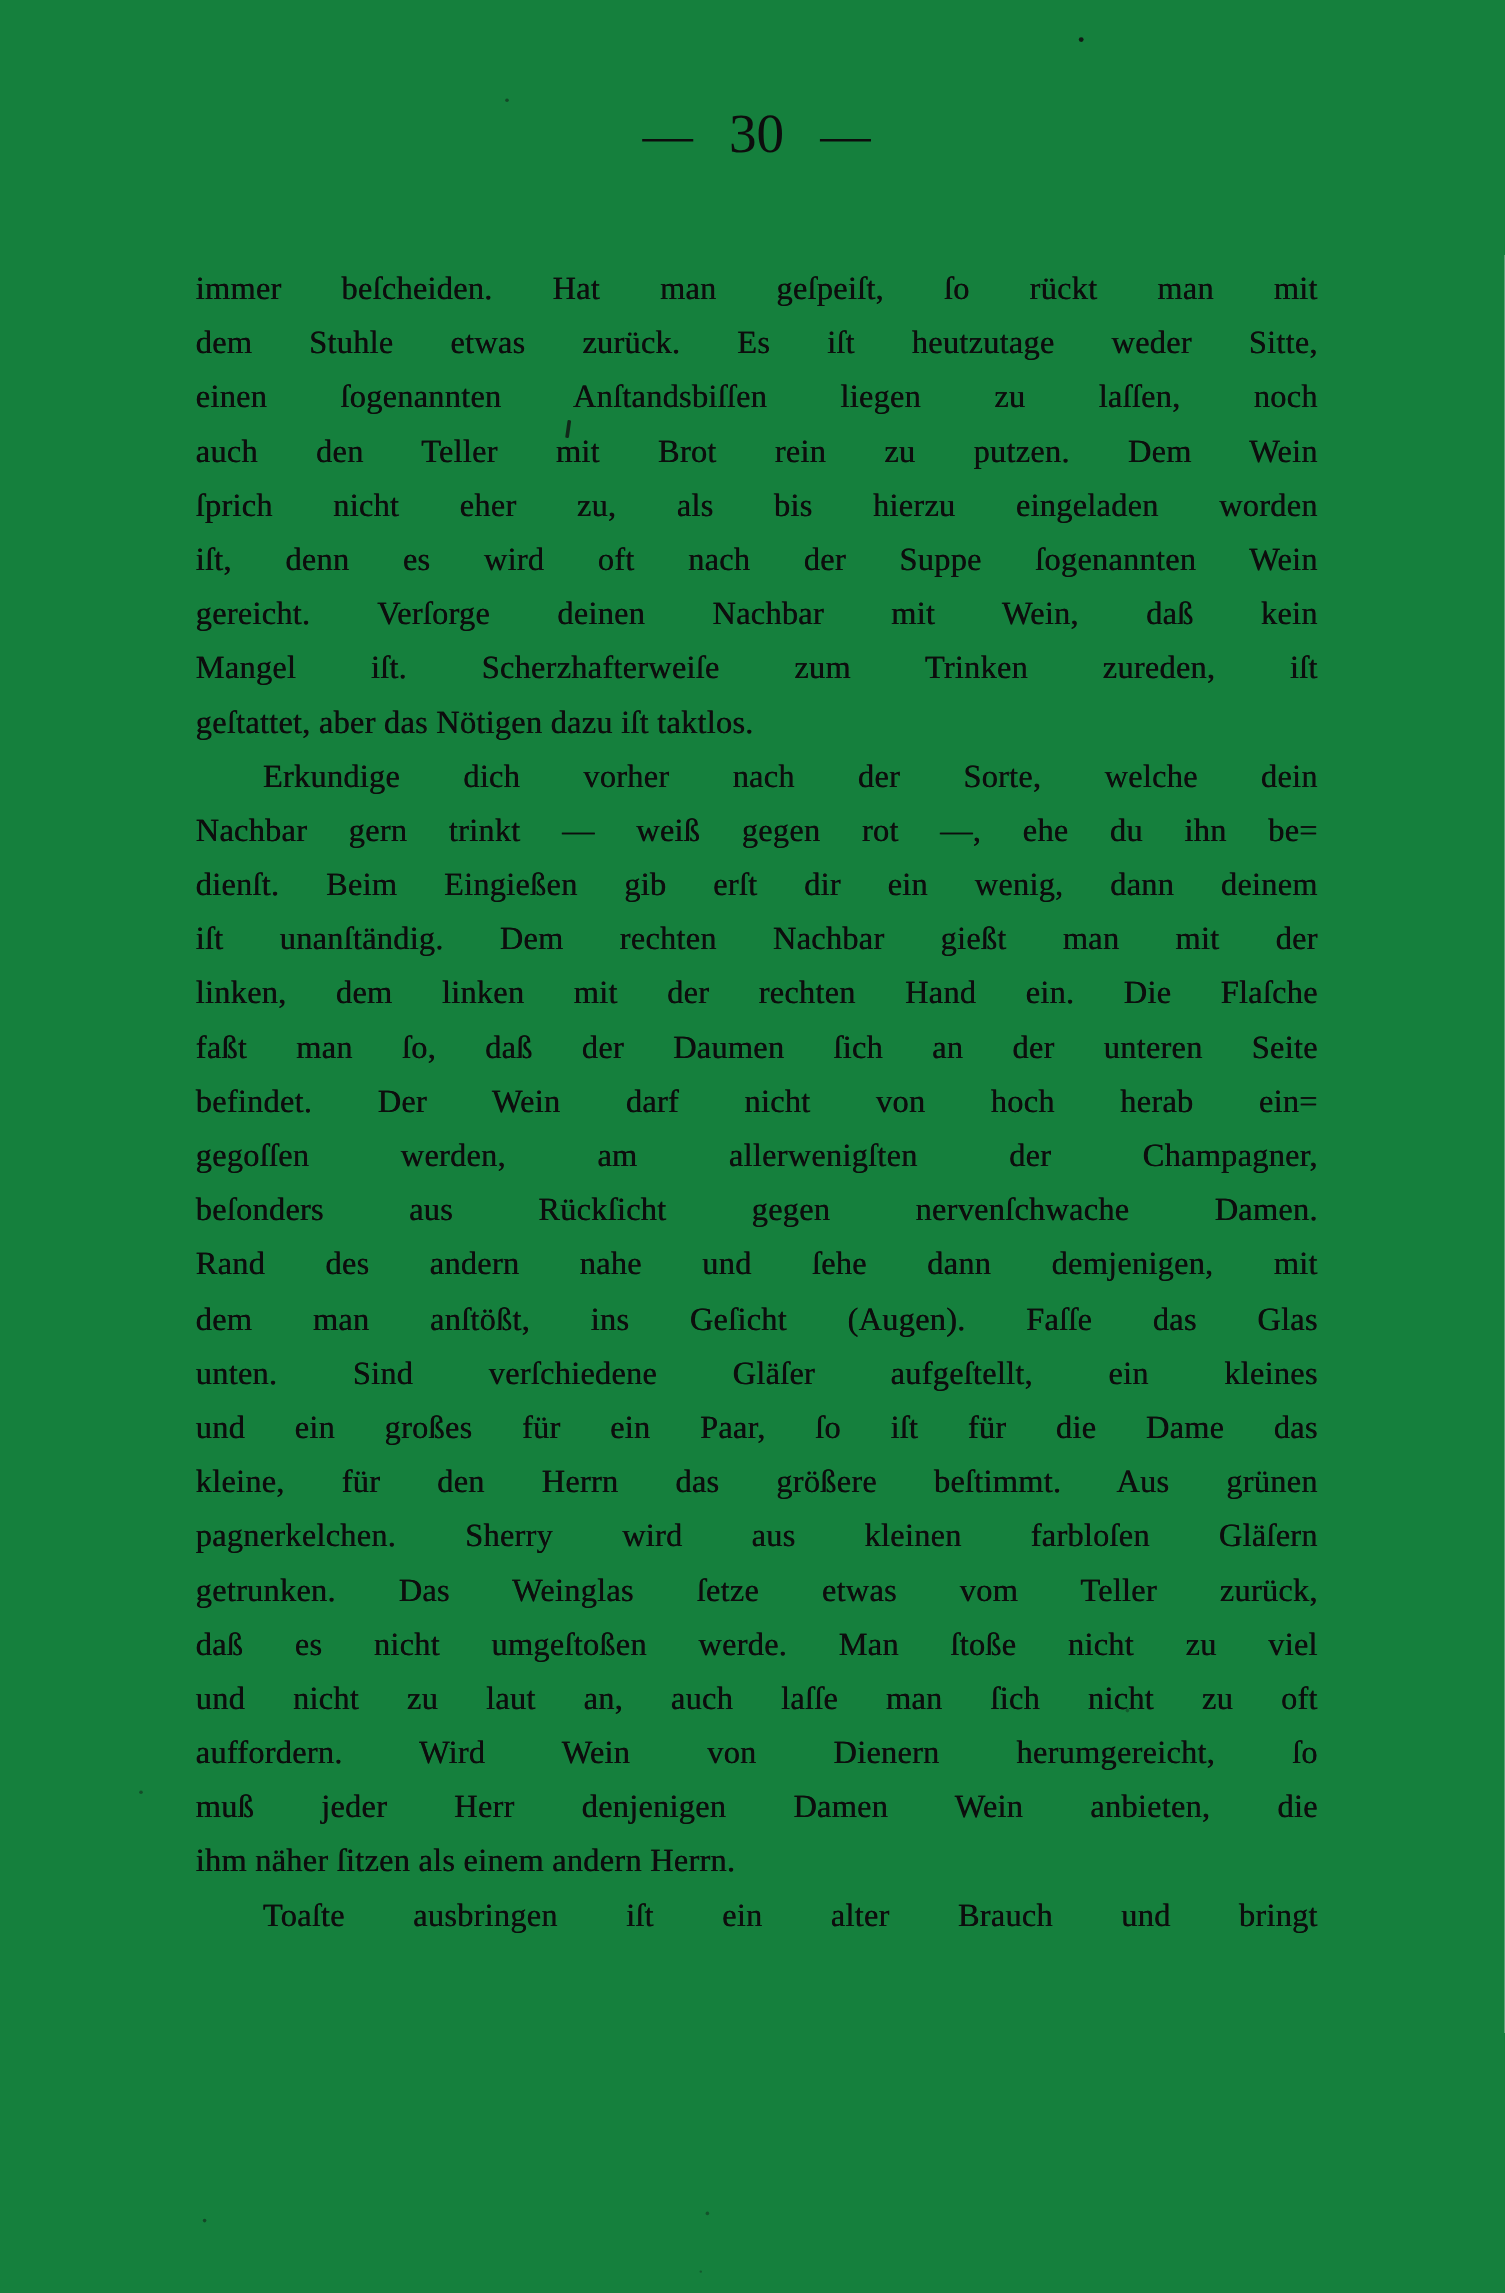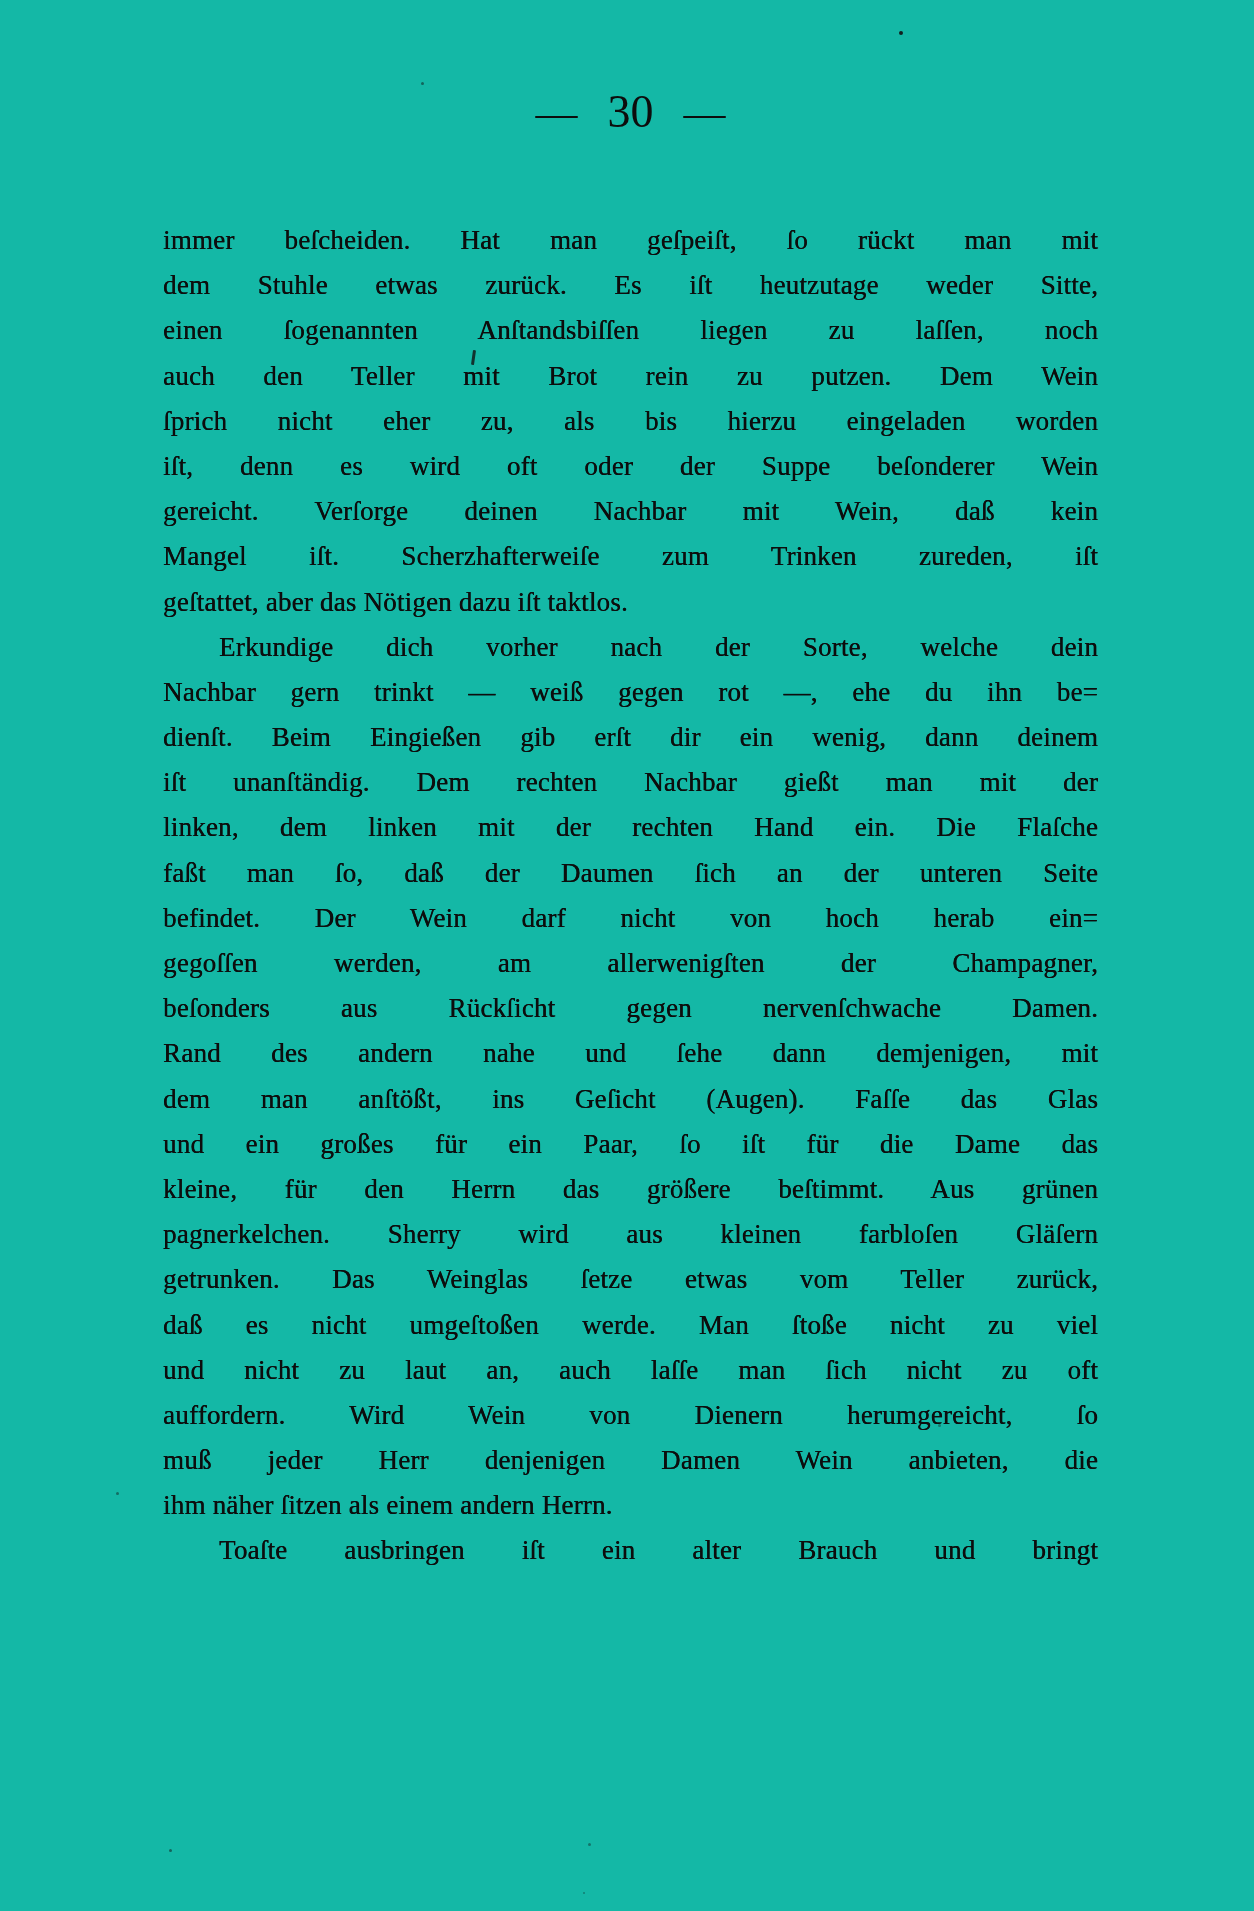--- a/index.html
+++ b/index.html
@@ -73,47 +73,48 @@
     border-radius: 50%;
   }
   .speck.tick {
     border-radius: 1px;
     transform: rotate(8deg);
   }
 </style>
 </head>
 <body>
 
-<div class="page" style="background: #14b8a6; color: rgb(13, 13, 13);">
+<div class="page" style="background: #15803d; color: rgb(13, 13, 13);">
 
   <div class="page-header">
     <span class="dash">—</span><span class="page-num">30</span><span class="dash">—</span>
   </div>
 
   <main class="text-block">
       <div class="line">immer beſcheiden. Hat man geſpeiſt, ſo rückt man mit</div>
       <div class="line">dem Stuhle etwas zurück. Es iſt heutzutage weder Sitte,</div>
       <div class="line">einen ſogenannten Anſtandsbiſſen liegen zu laſſen, noch</div>
       <div class="line">auch den Teller mit Brot rein zu putzen. Dem Wein</div>
       <div class="line">ſprich nicht eher zu, als bis hierzu eingeladen worden</div>
-      <div class="line">iſt, denn es wird oft oder der Suppe beſonderer Wein</div>
+      <div class="line">iſt, denn es wird oft nach der Suppe ſogenannten Wein</div>
       <div class="line">gereicht. Verſorge deinen Nachbar mit Wein, daß kein</div>
       <div class="line">Mangel iſt. Scherzhafterweiſe zum Trinken zureden, iſt</div>
       <div class="line para-end">geſtattet, aber das Nötigen dazu iſt taktlos.</div>
       <div class="line indent">Erkundige dich vorher nach der Sorte, welche dein</div>
       <div class="line">Nachbar gern trinkt — weiß gegen rot —, ehe du ihn be=</div>
       <div class="line">dienſt. Beim Eingießen gib erſt dir ein wenig, dann deinem</div>
       <div class="line">iſt unanſtändig. Dem rechten Nachbar gießt man mit der</div>
       <div class="line">linken, dem linken mit der rechten Hand ein. Die Flaſche</div>
       <div class="line">faßt man ſo, daß der Daumen ſich an der unteren Seite</div>
       <div class="line">befindet. Der Wein darf nicht von hoch herab ein=</div>
       <div class="line">gegoſſen werden, am allerwenigſten der Champagner,</div>
       <div class="line">beſonders aus Rückſicht gegen nervenſchwache Damen.</div>
       <div class="line">Rand des andern nahe und ſehe dann demjenigen, mit</div>
       <div class="line">dem man anſtößt, ins Geſicht (Augen). Faſſe das Glas</div>
+      <div class="line">unten. Sind verſchiedene Gläſer aufgeſtellt, ein kleines</div>
       <div class="line">und ein großes für ein Paar, ſo iſt für die Dame das</div>
       <div class="line">kleine, für den Herrn das größere beſtimmt. Aus grünen</div>
       <div class="line">pagnerkelchen. Sherry wird aus kleinen farbloſen Gläſern</div>
       <div class="line">getrunken. Das Weinglas ſetze etwas vom Teller zurück,</div>
       <div class="line">daß es nicht umgeſtoßen werde. Man ſtoße nicht zu viel</div>
       <div class="line">und nicht zu laut an, auch laſſe man ſich nicht zu oft</div>
       <div class="line">auffordern. Wird Wein von Dienern herumgereicht, ſo</div>
       <div class="line">muß jeder Herr denjenigen Damen Wein anbieten, die</div>
       <div class="line para-end">ihm näher ſitzen als einem andern Herrn.</div>
       <div class="line indent">Toaſte ausbringen iſt ein alter Brauch und bringt</div>

